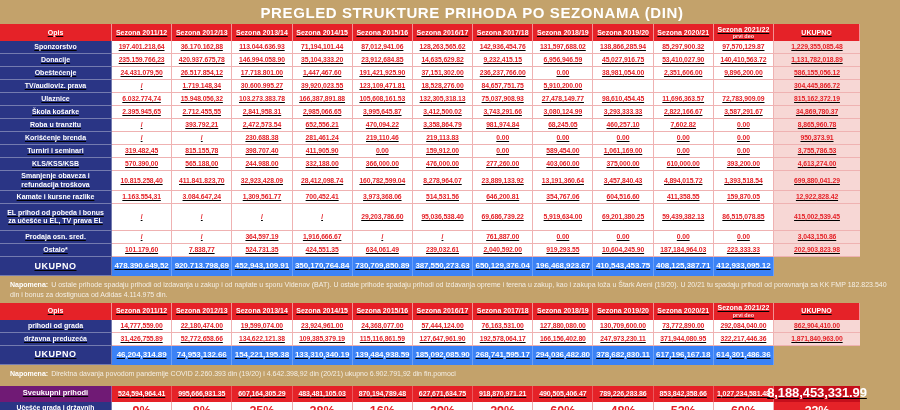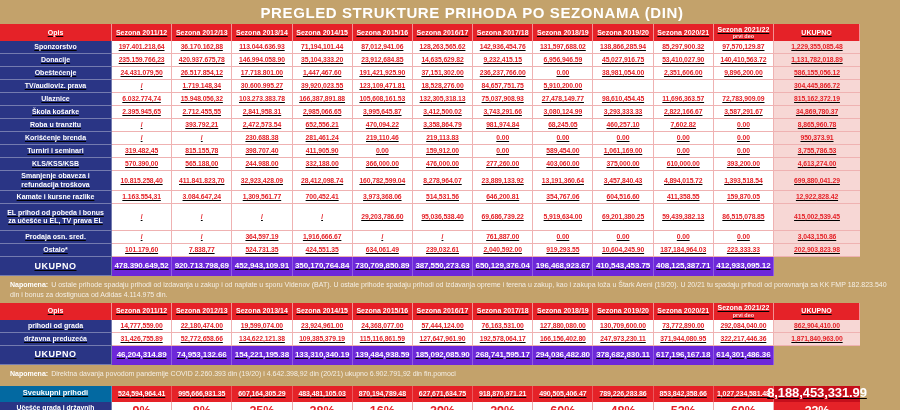--- a/index.html
+++ b/index.html
@@ -48,26 +48,26 @@
     background:#f7d7d5;color:#e52228;font-weight:700;font-size:6.8px;
     border-bottom:1px solid #efb2b2;letter-spacing:-.1px;
   }
   .trow{min-height:13px;}
   .trow.r2{min-height:20px;}
   .trow.r3{min-height:27px;}
   
   .totalrow{min-height:19px;}
   .totalrow .lab{font-size:9px;letter-spacing:.5px;}
   .totalrow .val,.totalrow .tot{
-    background:#6d28d9;color:#fff;font-size:8px;
+    background:#3b82f6;color:#fff;font-size:8px;
     border-right:1px solid rgba(255,255,255,.25);border-bottom:none;
   }
   
   .grandrow{min-height:16px;}
-  .grandrow .lab{background:#0369a1;font-size:7.5px;border-right:1px solid rgba(255,255,255,.3);border-bottom:none;}
+  .grandrow .lab{background:#701a75;font-size:7.5px;border-right:1px solid rgba(255,255,255,.3);border-bottom:none;}
   .grandrow .val{background:#e52228;color:#fff;font-size:7px;border-right:1px solid rgba(255,255,255,.25);border-bottom:none;}
   .grandrow .tot{background:#c60e1b;color:#fff;font-size:13px;border-bottom:none;}
   
   .sharerow{min-height:21px;}
   .sharerow .lab{font-size:6.8px;}
   .sharerow .val{font-size:12.5px;font-weight:800;letter-spacing:0;}
   .sharerow .tot{background:#e52228;color:#fff;font-size:12.5px;font-weight:800;}
   
   .note{
     padding:4px 10px 3px;font-size:7px;line-height:1.4;

